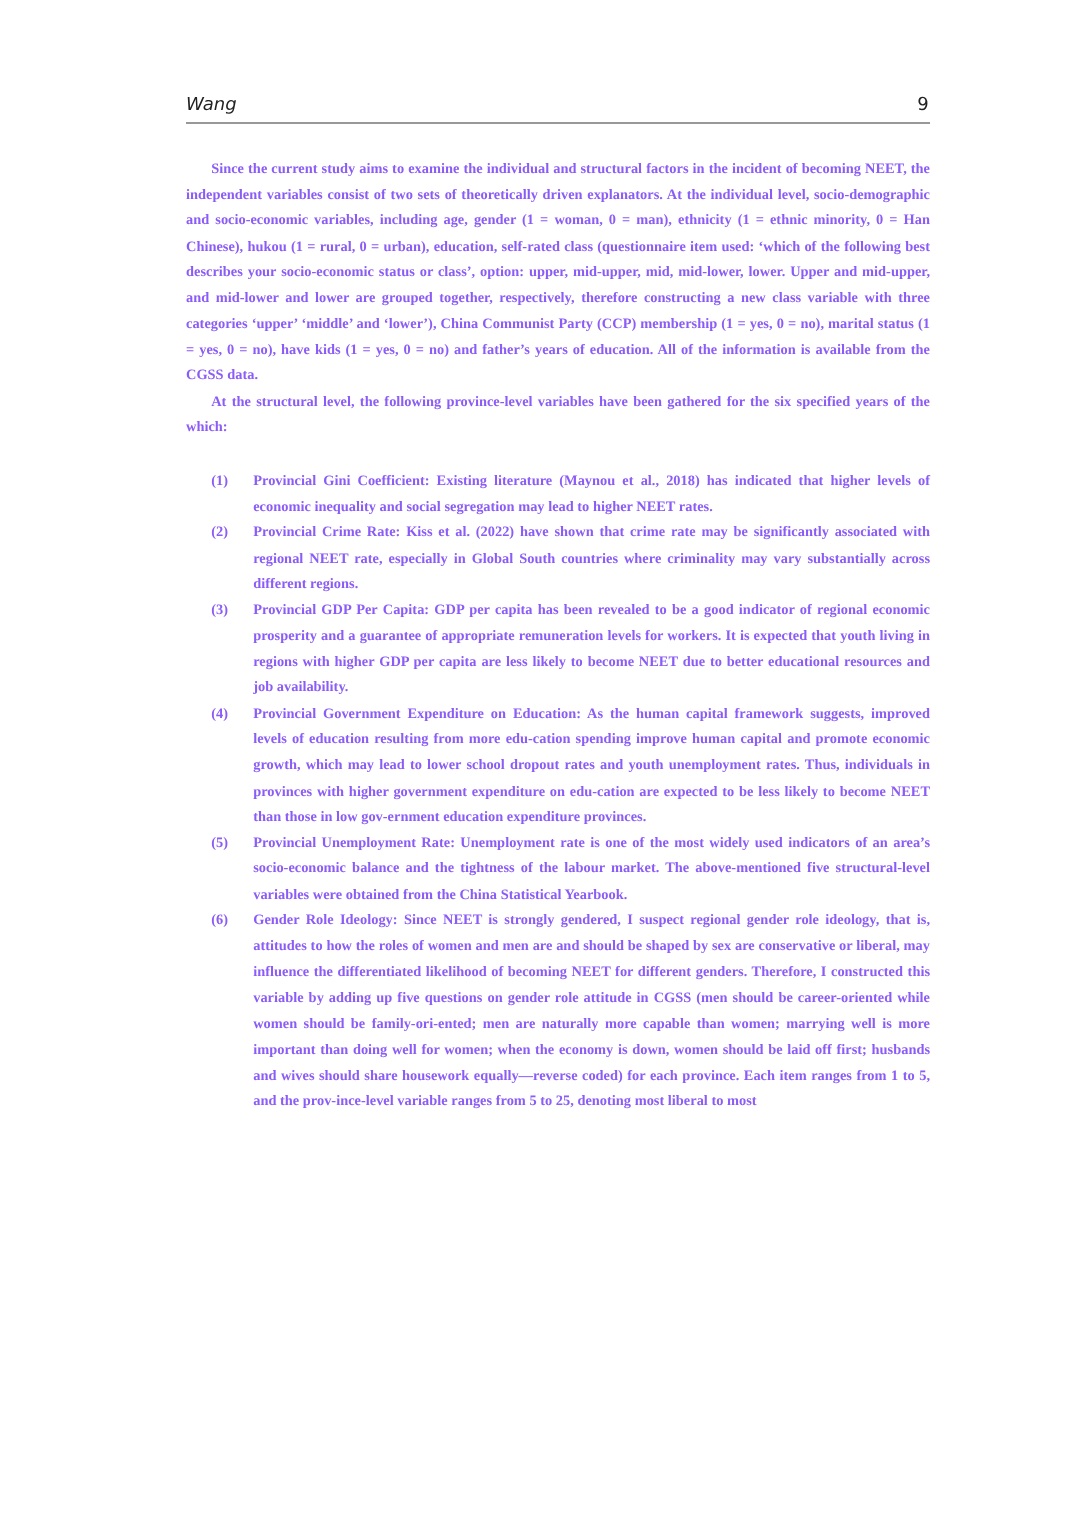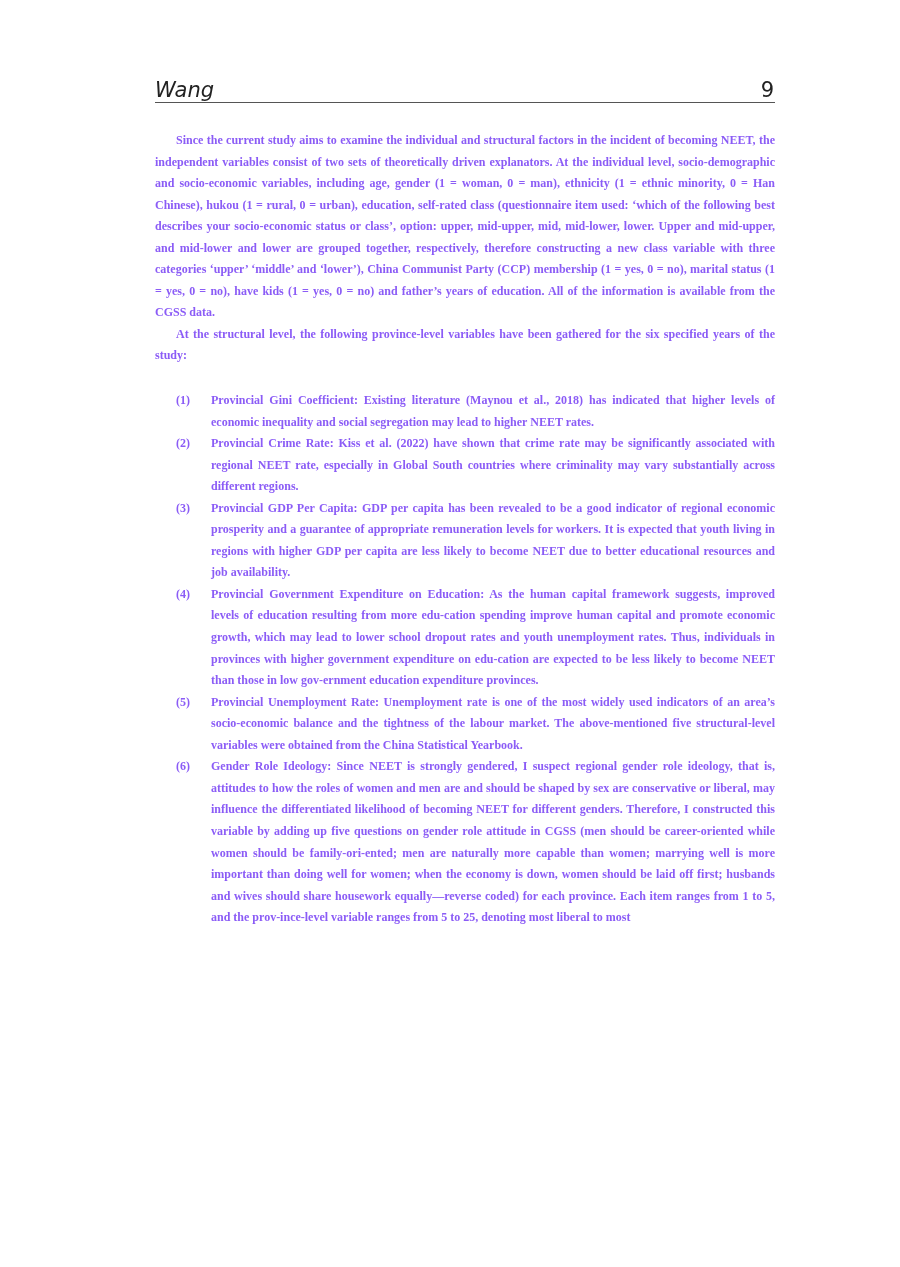--- a/index.html
+++ b/index.html
@@ -1,21 +1,21 @@
 <!DOCTYPE html>
 <html><head>
 <meta charset="utf-8">
 <style>
   html, body { margin: 0; padding: 0; background: #ffffff; }
   body { width: 900px; height: 1267px; position: relative; overflow: hidden; }
   .page { position: absolute; left: 155px; top: 0; width: 620px; }
   .header {
     position: absolute; left: 0; top: 76px; width: 620px; height: 26px;
     border-bottom: 1.3px solid #555;
-    font-family: "DejaVu Sans", sans-serif; font-size: 21px; color: #222;
+    font-family: "DejaVu Sans", sans-serif; font-size: 15px; color: #222;
   }
   .header .author { position: absolute; left: 0; top: 2px; font-style: italic; }
   .header .pageno { position: absolute; right: 1px; top: 2px; }
   .body {
     position: absolute; left: 0; top: 130px; width: 620px;
     font-family: "Liberation Serif", serif; font-size: 12px; line-height: 21.55px;
     color: #8b5cf6; text-align: justify; hyphens: none; font-weight: bold;
   }
   .body p { margin: 0; text-indent: 21px; }
   .list { margin: 23px 0 0 0; padding: 0; list-style: none; }
@@ -26,21 +26,21 @@
 <body>
 
 <div class="page">
   <div class="header">
     <span class="author">Wang</span>
     <span class="pageno">9</span>
   </div>
 
   <div class="body">
     <p>Since the current study aims to examine the individual and structural factors in the incident of becoming NEET, the independent variables consist of two sets of theoretically driven explanators. At the individual level, socio-demographic and socio-economic variables, including age, gender (1 = woman, 0 = man), ethnicity (1 = ethnic minority, 0 = Han Chinese), hukou (1 = rural, 0 = urban), education, self-rated class (questionnaire item used: ‘which of the following best describes your socio-economic status or class’, option: upper, mid-upper, mid, mid-lower, lower. Upper and mid-upper, and mid-lower and lower are grouped together, respectively, therefore constructing a new class variable with three categories ‘upper’ ‘middle’ and ‘lower’), China Communist Party (CCP) membership (1 = yes, 0 = no), marital status (1 = yes, 0 = no), have kids (1 = yes, 0 = no) and father’s years of education. All of the information is available from the CGSS data.</p>
-    <p>At the structural level, the following province-level variables have been gathered for the six specified years of the study:</p>
+    <p>At the structural level, the following province-level variables have been gathered for the six specified years of the which:</p>
 
     <ol class="list">
       <li>
         <span class="num">(1)</span>
         <span>Provincial Gini Coefficient: Existing literature (Maynou et al., 2018) has indicated that higher levels of economic inequality and social segregation may lead to higher NEET rates.</span>
       </li>
       <li>
         <span class="num">(2)</span>
         <span>Provincial Crime Rate: Kiss et al. (2022) have shown that crime rate may be significantly associated with regional NEET rate, especially in Global South countries where criminality may vary substantially across different regions.</span>
       </li>

